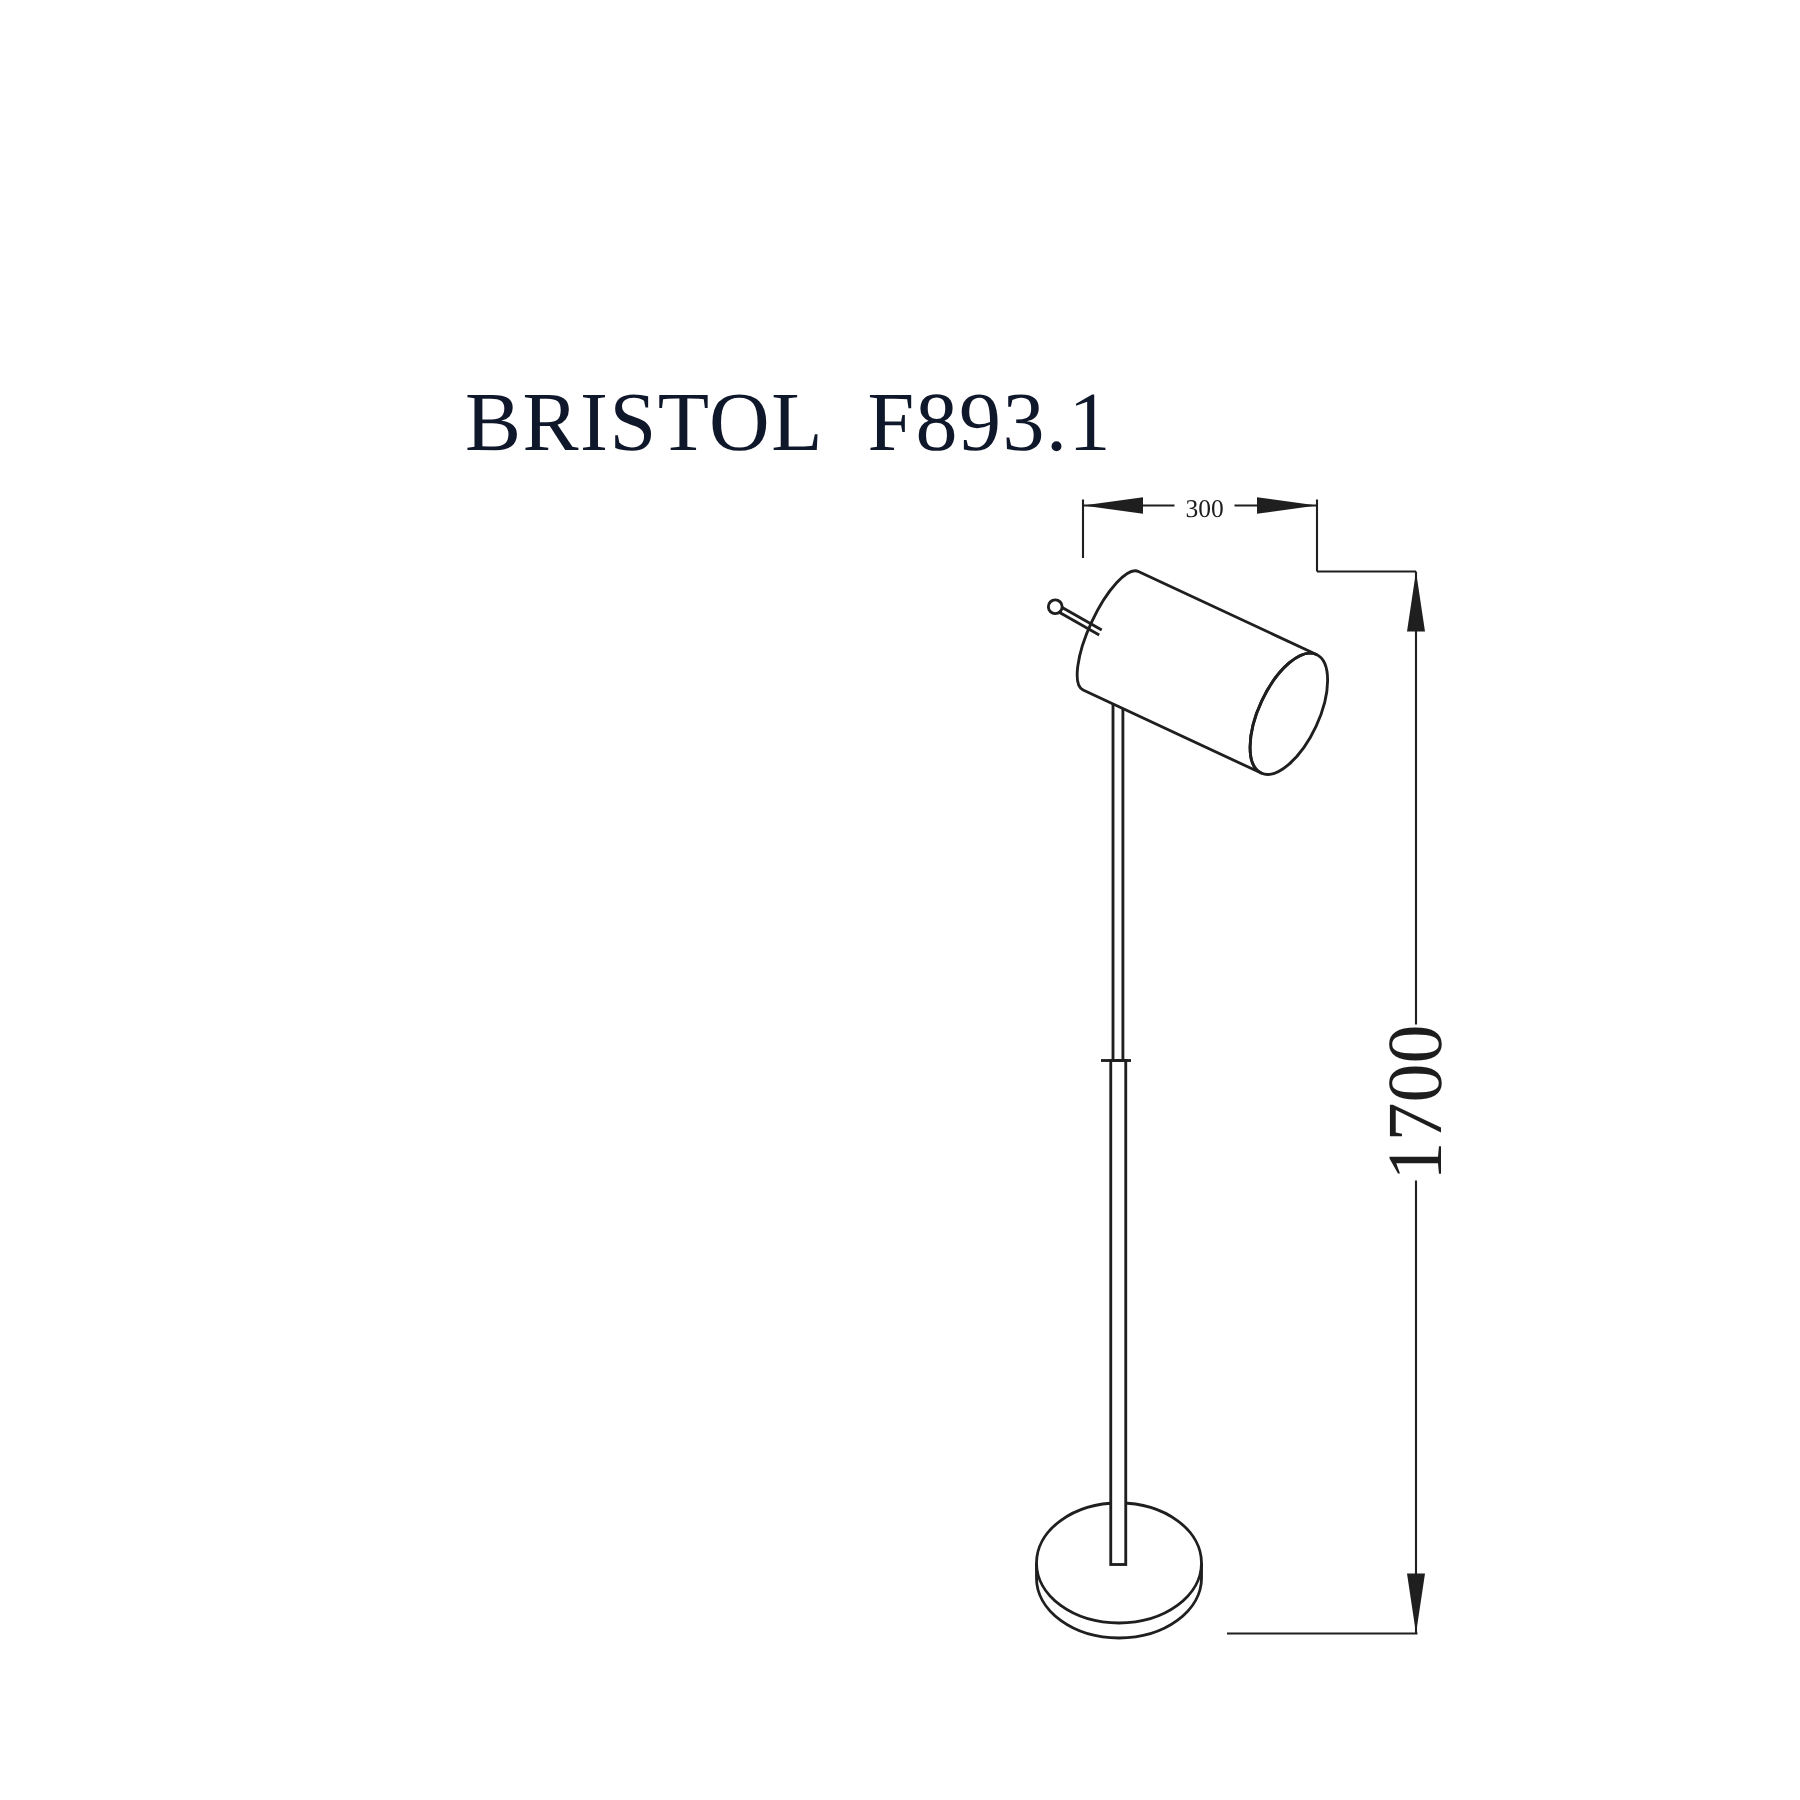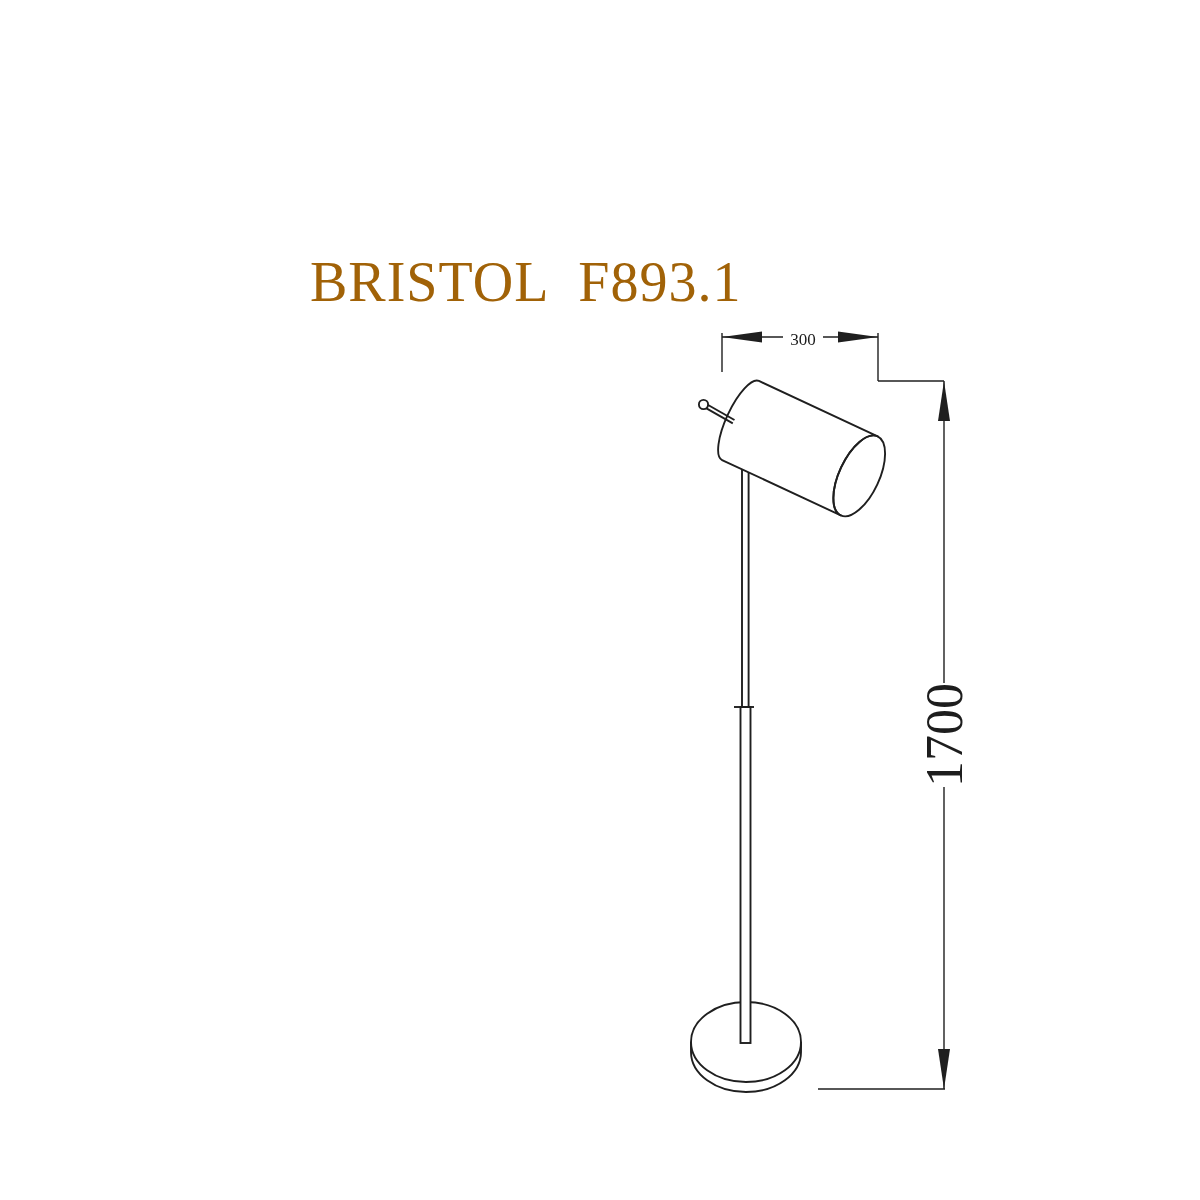--- a/index.html
+++ b/index.html
@@ -20,21 +20,21 @@
     left: 0;
     top: 0;
     width: 1200px;
     height: 1200px;
   }
   .title {
     position: absolute;
     left: 310px;
     top: 250px;
     font-size: 56px;
-    color: #a16207;
+    color: #0f172a;
     letter-spacing: 1px;
     word-spacing: 16px;
     white-space: nowrap;
   }
   .dim-label-small {
     font-size: 17px;
     fill: #1d1d1d;
     font-family: "Liberation Serif", "DejaVu Serif", serif;
   }
   .dim-label-large {

